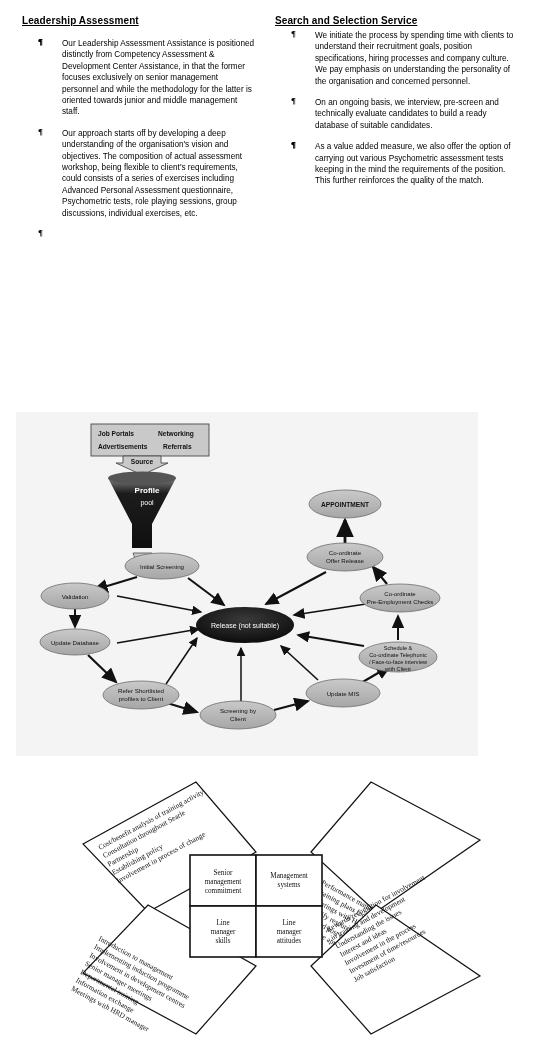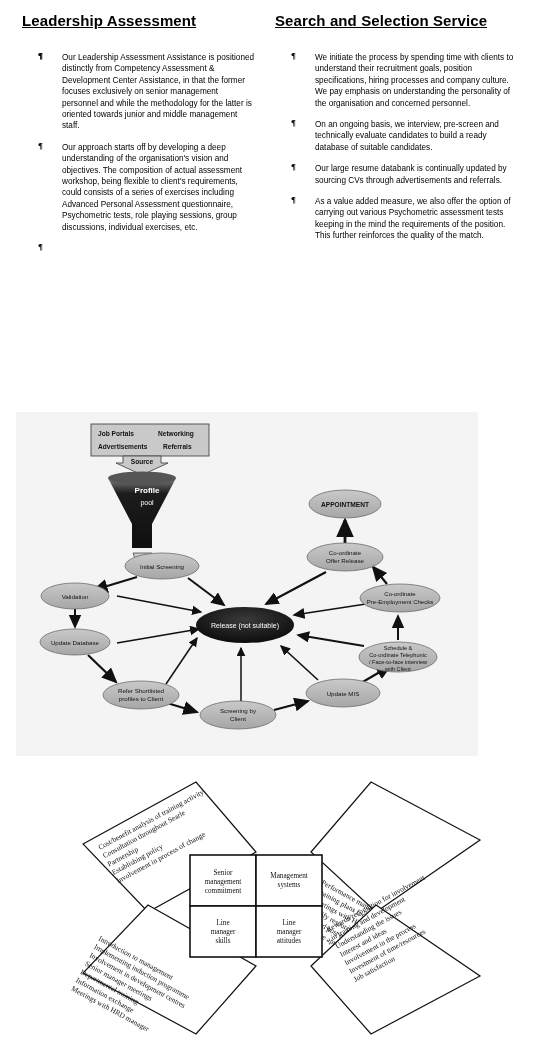--- a/index.html
+++ b/index.html
@@ -19,25 +19,25 @@
     position: absolute;
     top: 14px; left: 0;
     width: 542px; height: 390px;
     display: flex;
   }
   .col { position: relative; }
   .col-left  { width: 265px; padding-left: 22px; padding-right: 10px; }
   .col-right { width: 277px; padding-left: 10px; padding-right: 24px; }
 
   .sec-title {
-    font-size: 15px;
+    font-size: 10px;
     font-weight: bold;
     text-decoration: underline;
     letter-spacing: 0.1px;
-    margin: 0 0 24px 0;
+    margin: 0 0 2px 0;
     line-height: 14px;
   }
   .col-right .sec-title { padding-left: 0px; }
 
   ul.bullets { list-style:none; margin:0; padding:0; }
   ul.bullets li {
     position: relative;
     padding-left: 40px;
     margin-bottom: 10px;
     font-size: 8.2px;
@@ -103,21 +103,20 @@
       <li>
         <span class="pilcrow">¶</span>
         <span>We initiate the process by spending time with clients to understand their recruitment goals, position specifications, hiring processes and company culture. We pay emphasis on understanding the personality of the organisation and concerned personnel.</span>
       </li>
       <li>
         <span class="pilcrow">¶</span>
         <span>On an ongoing basis, we interview, pre-screen and technically evaluate candidates to build a ready database of suitable candidates.</span>
       </li>
       <li>
         <span class="pilcrow">¶</span>
-        <span>Our large resume databank is continually updated by sourcing CVs through advertisements and referrals.</span>
       </li>
       <li>
         <span class="pilcrow">¶</span>
         <span>As a value added measure, we also offer the option of carrying out various Psychometric assessment tests keeping in the mind the requirements of the position. This further reinforces the quality of the match.</span>
       </li>
     </ul>
   </div>
 
 </div>
 

